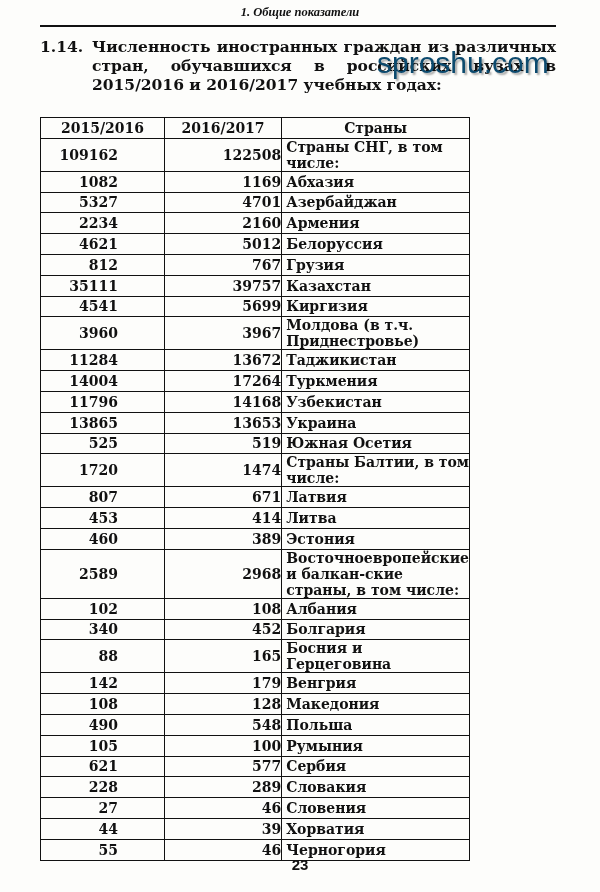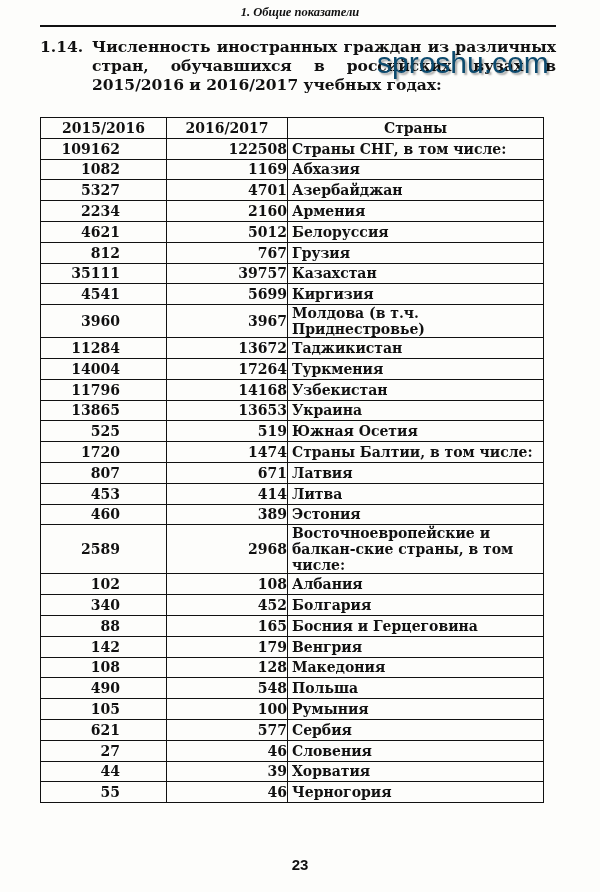--- a/index.html
+++ b/index.html
@@ -6,21 +6,21 @@
   body { width:600px; height:892px; background:#fdfdfb; position:relative; overflow:hidden;
          font-family:"DejaVu Serif", "Liberation Serif", serif; color:#111; }
   .running-head { position:absolute; top:5px; left:0; width:600px; text-align:center;
          font-family:"Liberation Serif", serif; font-style:italic; font-weight:bold; font-size:12.5px; }
   .rule { position:absolute; top:25px; left:40px; width:516px; height:2px; background:#111; }
   .title { position:absolute; top:37px; left:40px; width:516px; font-weight:bold; font-size:15.5px; line-height:19px; }
   .title .num { position:absolute; left:0; top:0; }
   .title .text { margin-left:52px; text-align:justify; text-align-last:left; }
   .watermark { position:absolute; top:46px; left:377px; font-family:"Liberation Sans", sans-serif;
          font-size:30px; color:#0c4a6e; letter-spacing:0px; text-shadow:2px 2px 2px rgba(0,0,0,0.35); }
-  table { position:absolute; top:117px; left:40px; width:504px; border-collapse:collapse;
+  table { position:absolute; top:117px; left:40px; width:430px; border-collapse:collapse;
           font-weight:bold; font-size:14px; }
   td, th { border:1.5px solid #111; padding:0; height:19.8px; line-height:16px; }
   th { font-weight:bold; text-align:center; }
   td.n1 { width:126px; text-align:right; padding-right:46px; box-sizing:border-box; }
   td.n2 { width:121px; text-align:right; box-sizing:border-box; }
   td.c { padding-left:4px; text-align:left; }
   tr.group td.c { font-weight:bold; }
   tr.tall td { height:40px; }
   .page-num { position:absolute; top:846px; left:0; width:600px; text-align:center;
               font-family:"Liberation Sans", sans-serif; font-weight:bold; font-size:15px;margin-top:10px; }
@@ -176,20 +176,25 @@
         <td class="n1">105</td>
         <td class="n2">100</td>
         <td class="c">Румыния</td>
       </tr>
       <tr>
         <td class="n1">621</td>
         <td class="n2">577</td>
         <td class="c">Сербия</td>
       </tr>
       <tr>
+        <td class="n1">228</td>
+        <td class="n2">289</td>
+        <td class="c">Словакия</td>
+      </tr>
+      <tr>
         <td class="n1">27</td>
         <td class="n2">46</td>
         <td class="c">Словения</td>
       </tr>
       <tr>
         <td class="n1">44</td>
         <td class="n2">39</td>
         <td class="c">Хорватия</td>
       </tr>
       <tr>

